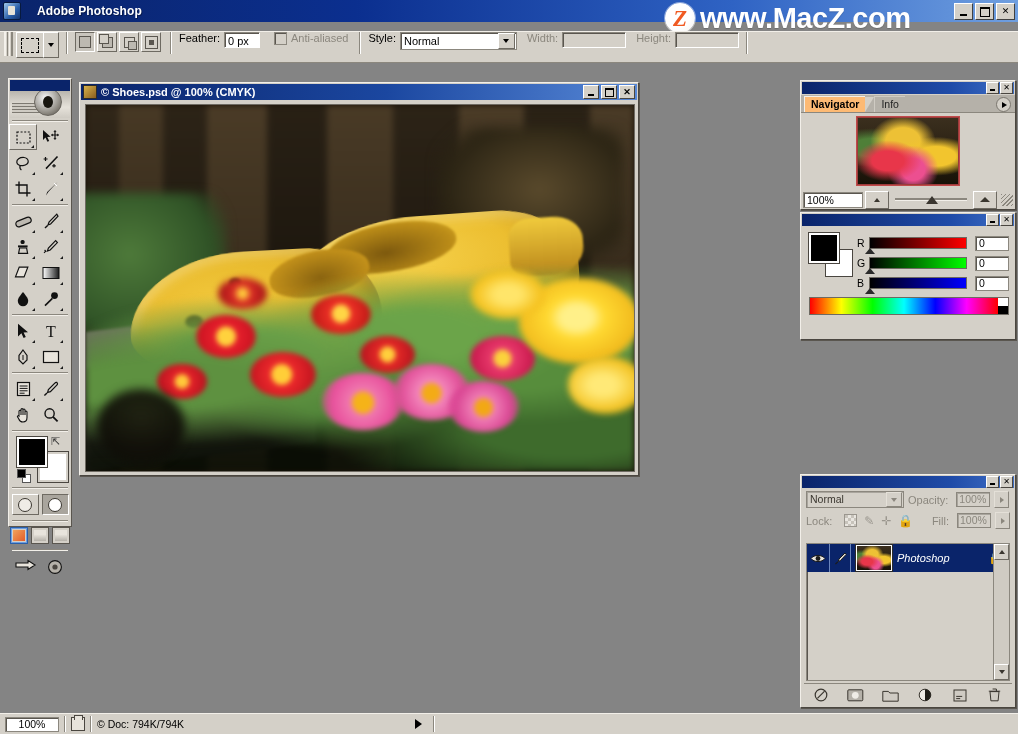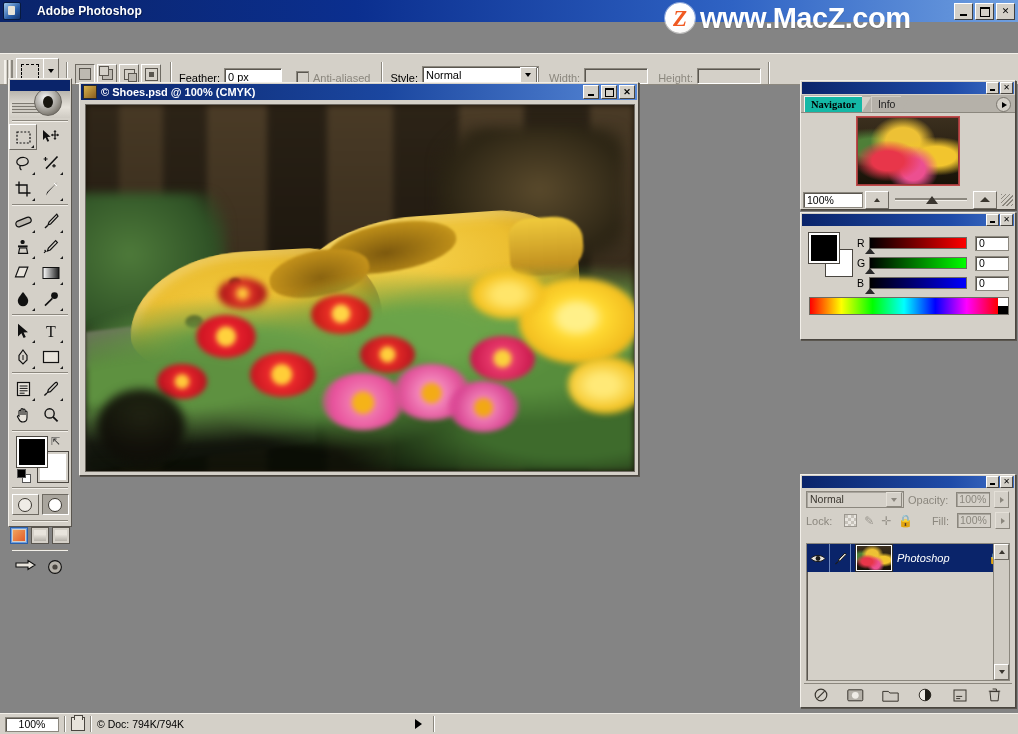--- a/index.html
+++ b/index.html
@@ -68,22 +68,22 @@
   
   .menubar{
     position:absolute;left:0;top:22px;width:1018px;height:20px;
     background:#d4d0c8;display:flex;align-items:center;
     border-bottom:1px solid #b9b4aa;
   }
   .menubar .mi{padding:2px 8px;font-size:11.5px;color:#000;cursor:default;}
 
   
   .optionsbar{
-    position:absolute;left:0;top:53px;width:1018px;height:30px;
-    background:#d4d0c8;display:flex;align-items:flex-end;
+    position:absolute;left:0;top:31px;width:1018px;height:30px;
+    background:#d4d0c8;display:flex;align-items:flex-start;
     border-top:1px solid #f2efe9;border-bottom:1px solid #8b877e;
   }
   .grip{width:7px;height:24px;margin:0 3px 0 4px;
     background:repeating-linear-gradient(to right,#f4f1eb 0 1px,#d4d0c8 1px 2px,#8b877e 2px 3px,#d4d0c8 3px 4px);
     border-left:1px solid #f4f1eb;border-right:1px solid #8b877e;flex:none;}
   .ob-toolbtn{
     width:26px;height:24px;background:#d4d0c8;
     border:1px solid #fff;border-right-color:#6e6a62;border-bottom-color:#6e6a62;
     display:flex;align-items:center;justify-content:center;flex:none;
   }
@@ -351,21 +351,21 @@
   .pal-btn i{font-style:normal;display:block;width:5px;height:2px;background:#000;margin-top:4px;}
   .tabrow{height:17px;display:flex;align-items:flex-end;padding-left:3px;position:relative;
     background:#b5b1a9;border-bottom:1px solid #8b877e;}
   .ptab{
     height:15px;line-height:15px;padding:0 6px;font-size:10.5px;position:relative;
     background:#b5b1a9;color:#222;margin-right:9px;
     border-top:1px solid #cfcbc3;border-left:1px solid #cfcbc3;
   }
   .ptab:after{content:"";position:absolute;right:-9px;top:0;width:0;height:0;
     border-left:9px solid #b5b1a9;border-bottom:15px solid transparent;}
-  .ptab.active{background:#14b8a6;font-weight:bold;color:#000;border-top-color:#f2efe9;border-left-color:#f2efe9;z-index:3;font-family:Liberation Serif, serif;}
+  .ptab.active{background:#fdba74;font-weight:bold;color:#000;border-top-color:#f2efe9;border-left-color:#f2efe9;z-index:3;}
   .ptab.active:after{border-left-color:#d4d0c8;}
   .pal-menu{
     position:absolute;right:4px;top:2px;width:13px;height:13px;border-radius:50%;
     background:#d4d0c8;border:1px solid #7a766e;display:flex;align-items:center;justify-content:center;
   }
   .pal-menu .tri{width:0;height:0;border-top:3.5px solid transparent;border-bottom:3.5px solid transparent;border-left:5px solid #000;margin-left:2px;}
 
   
   #navigator{left:800px;top:80px;width:214px;height:128px;}
   .nav-body{position:relative;height:76px;display:flex;align-items:center;justify-content:center;}
@@ -498,21 +498,21 @@
         <div class="sq3"></div>
       </div>
     <div class="selbtn">
         <div class="sq4">
           <i></i>
         </div>
       </div>
 
     <div class="sep"></div>
     <div class="lbl">Feather:</div>
-    <div class="tfield" style="width:58px">0 px</div>
+    <div class="tfield" style="width:36px">0 px</div>
 
     <div style="width:14px"></div>
     <div class="cbx dim"></div>
     <div class="lbl dim">Anti-aliased</div>
 
     <div class="sep"></div>
     <div class="lbl">Style:</div>
     <div class="combo" style="width:117px">
       <span>Normal</span>
       <span class="cb-btn">

